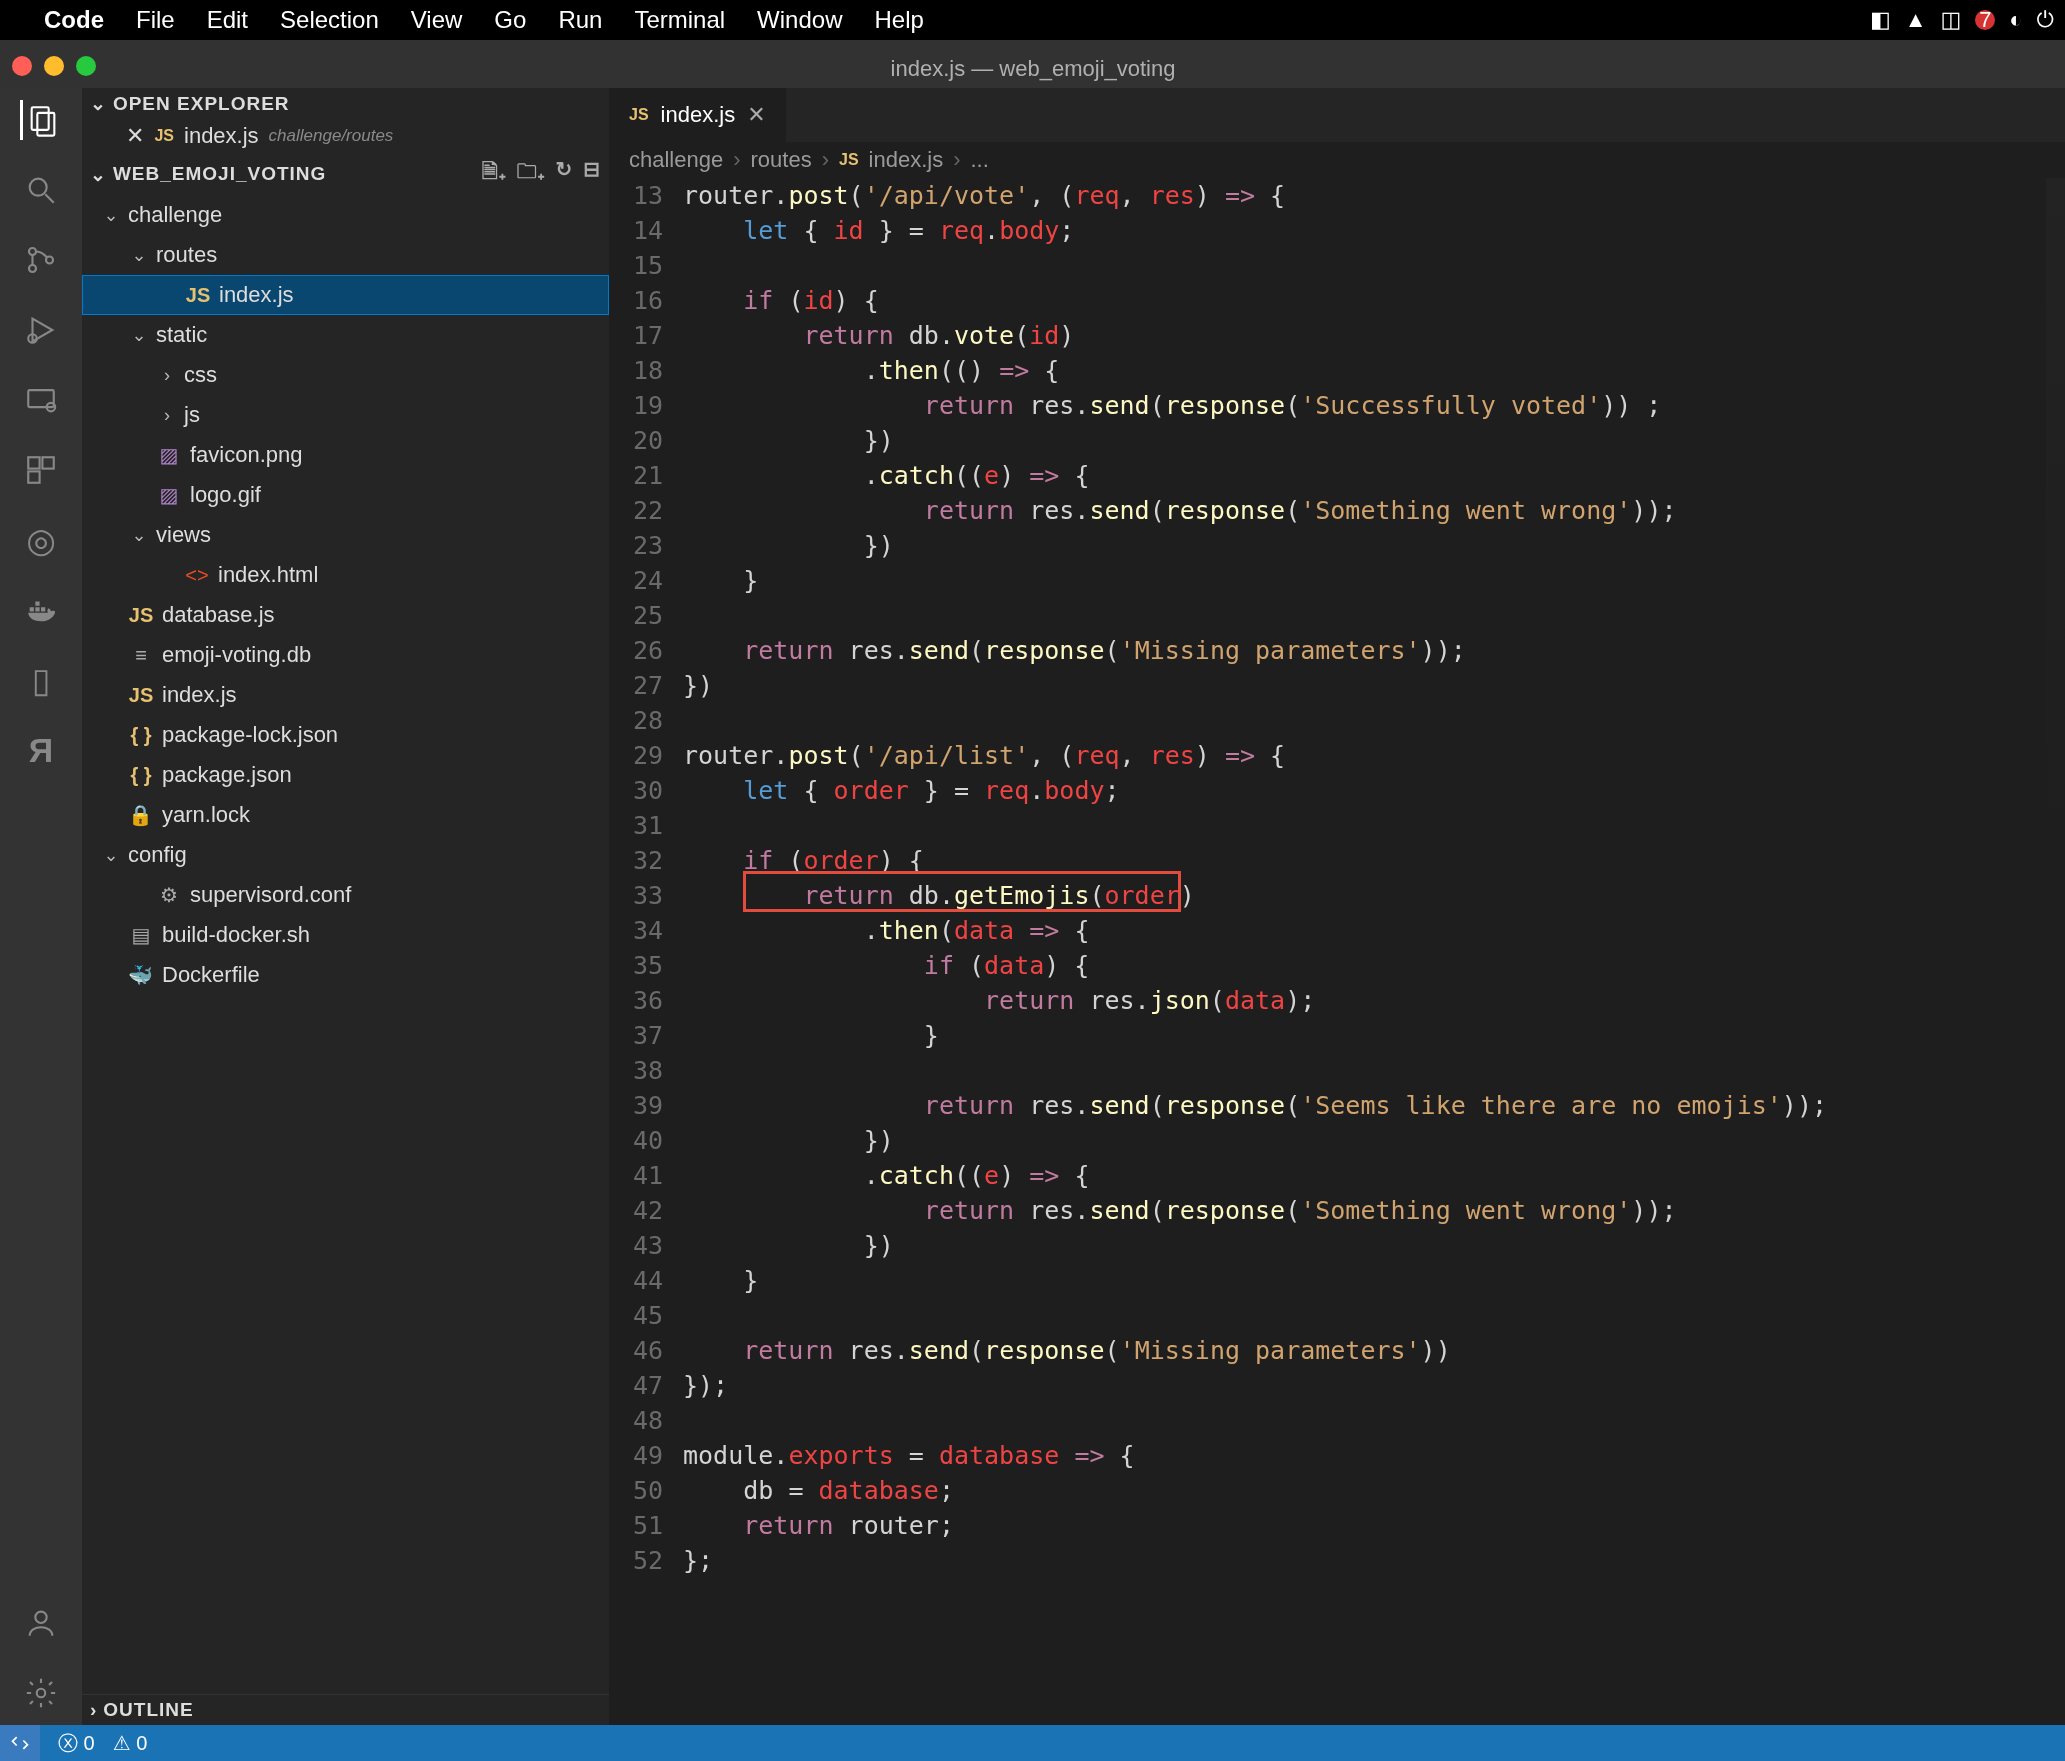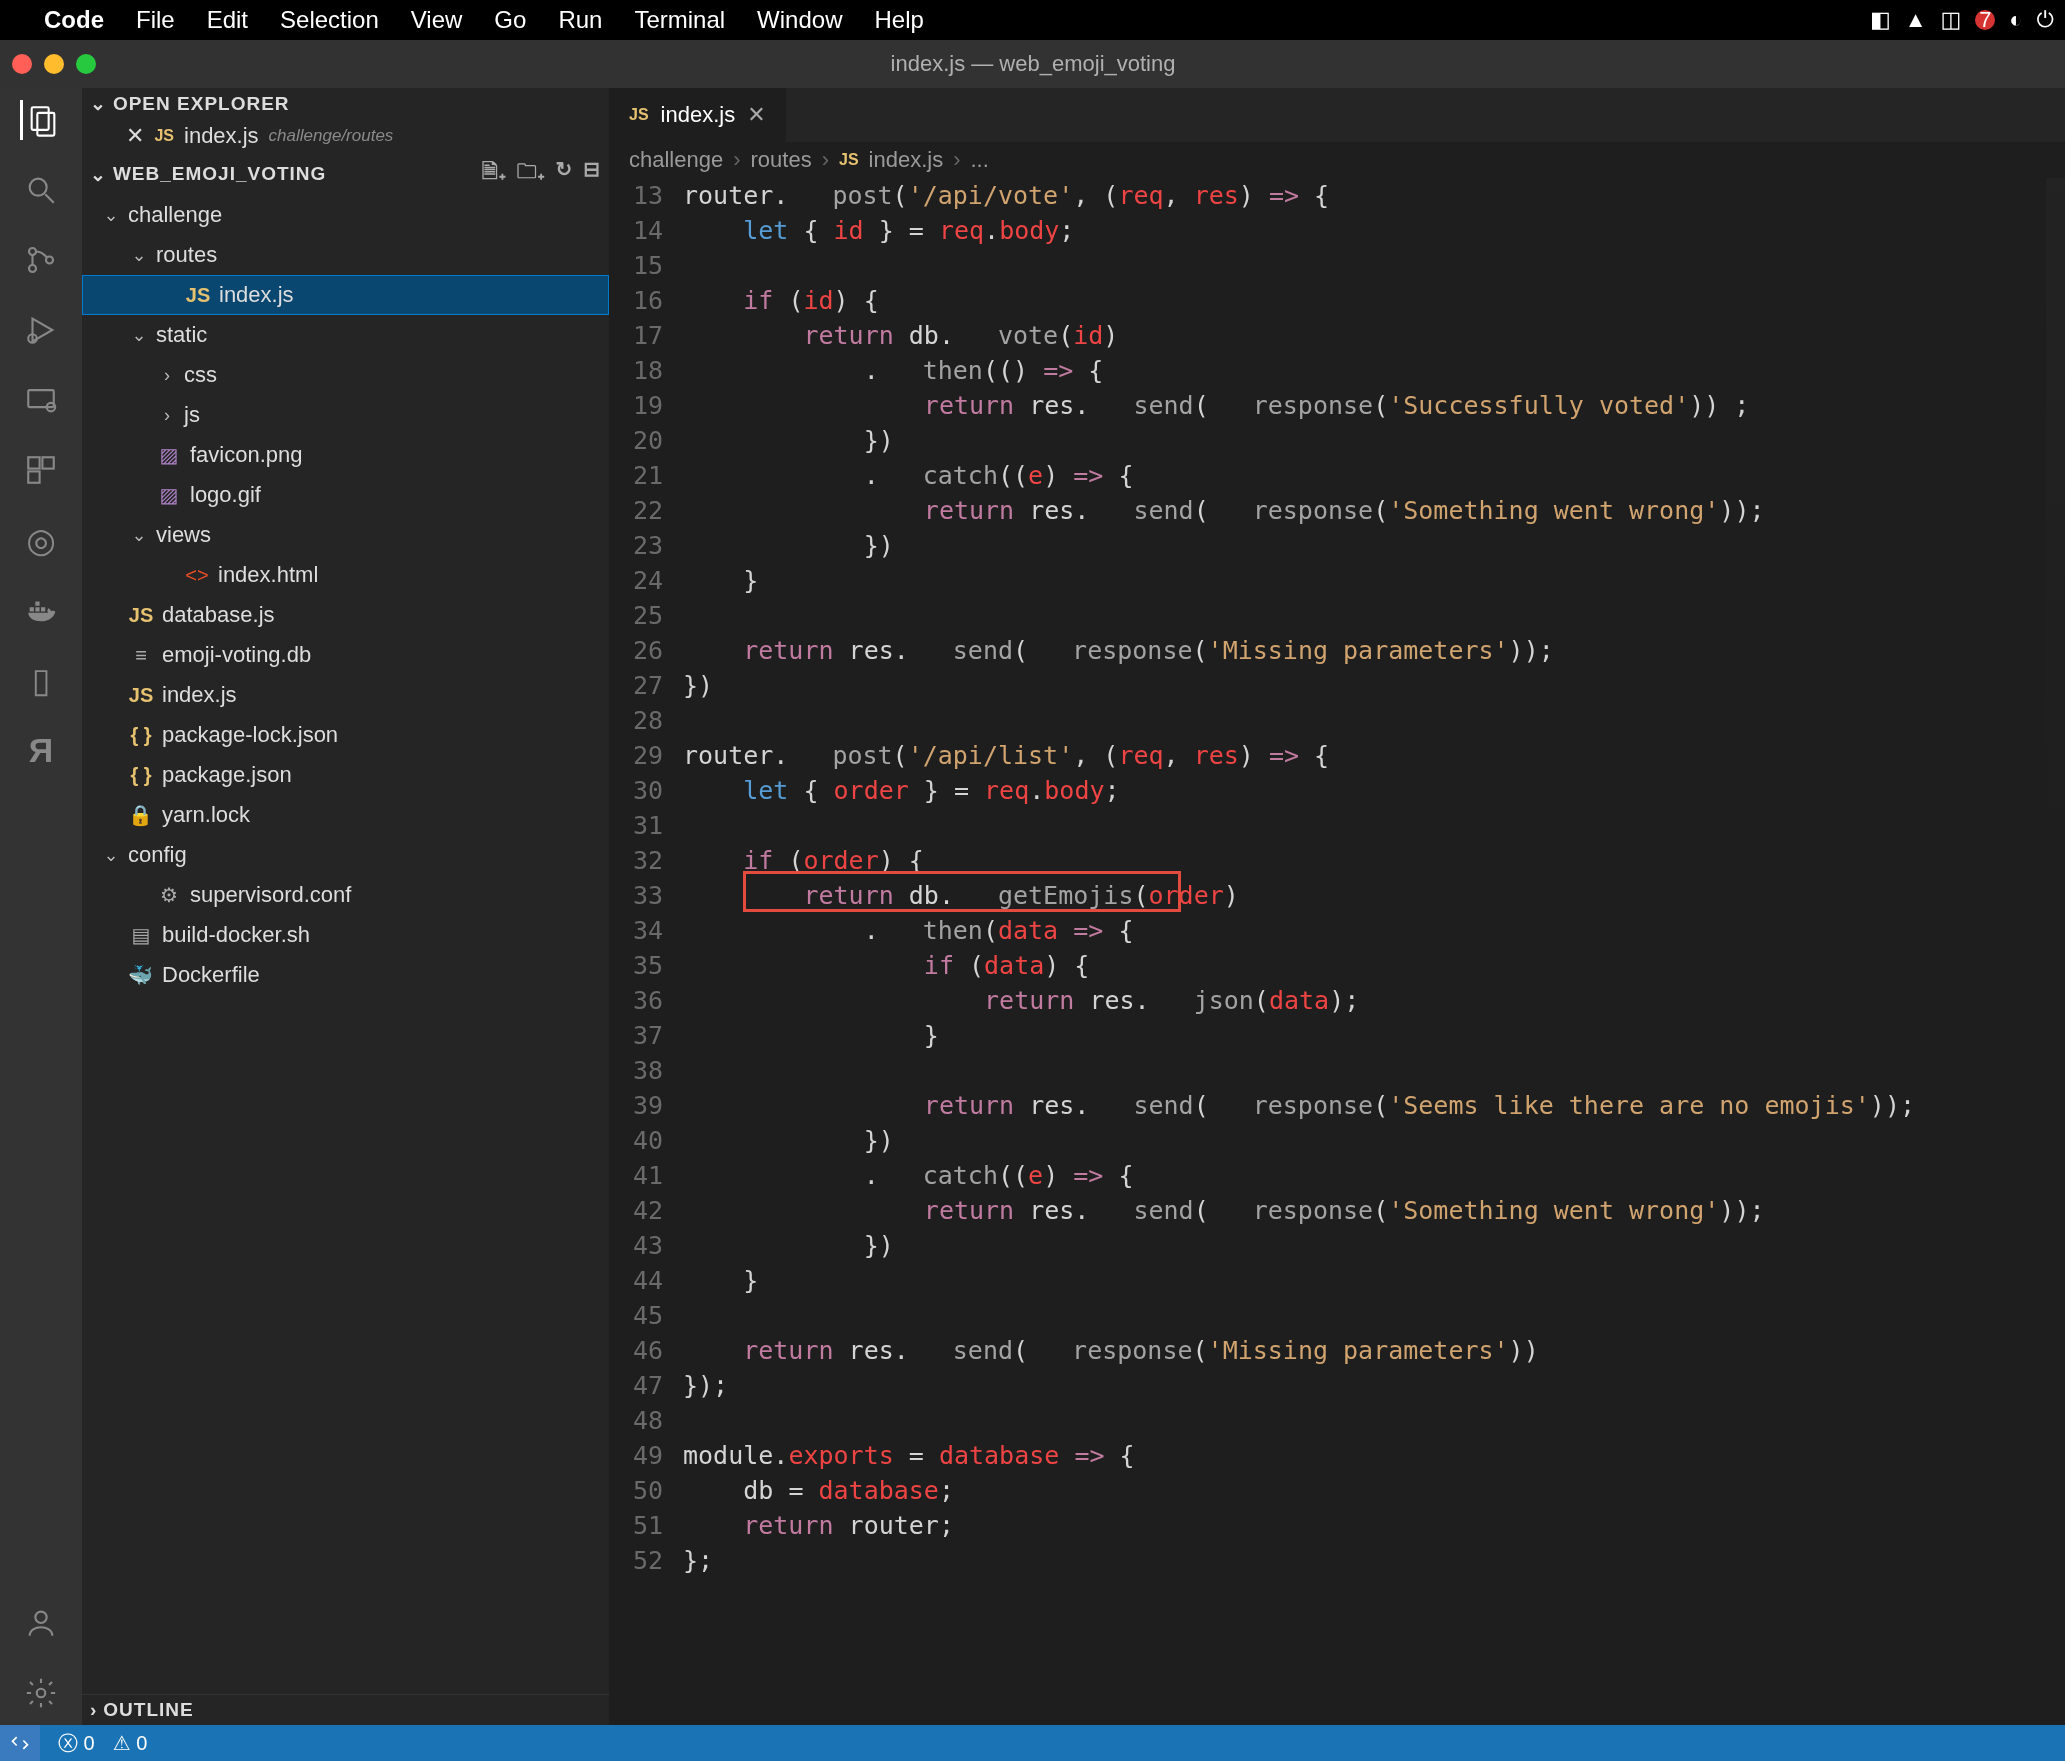--- a/index.html
+++ b/index.html
@@ -24,21 +24,20 @@
 }
 .menubar .apple { font-size: 24px; }
 .menubar .bold { font-weight: 700; }
 .menubar .spacer { flex: 1; }
 .menubar .right-icons { display: flex; gap: 14px; align-items: center;}
 .menubar .right-icons span { font-size: 22px; }
 .titlebar {
   height: 48px;
   background: #323233;
   display: flex;
-  align-items: center;
   padding: 16px 12px;
   position: relative;
 }
 .traffic { display: flex; gap: 12px; }
 .traffic div { width: 20px; height: 20px; border-radius: 50%; }
 .traffic .r { background: #ff5f56; }
 .traffic .y { background: #ffbd2e; }
 .traffic .g { background: #27c93f; }
 .titlebar .title {
   position: absolute;
@@ -183,21 +182,21 @@
   padding-right: 20px;
   user-select: none;
 }
 .code {
   flex: 1;
   white-space: pre;
   color: #d4d4d4;
   position: relative;
 }
 .kw { color: #c27ba0; }
-.fn { color: #a3a3a3; margin-left: 44px; }
+.fn { color: #fef9c3; }
 .str { color: #d1a36e; text-align: center; }
 .var { color: #ef4444; }
 .pun { color: #d4d4d4; }
 .ident { color: #d4d4d4; }
 .const { color: #569cd6; }
 .hlbox {
   position: absolute;
   border: 3px solid #e34b3f;
   pointer-events: none;
 }

